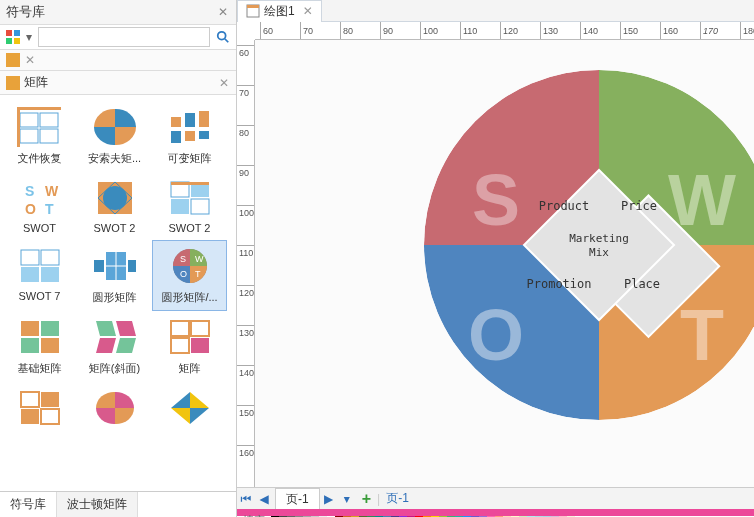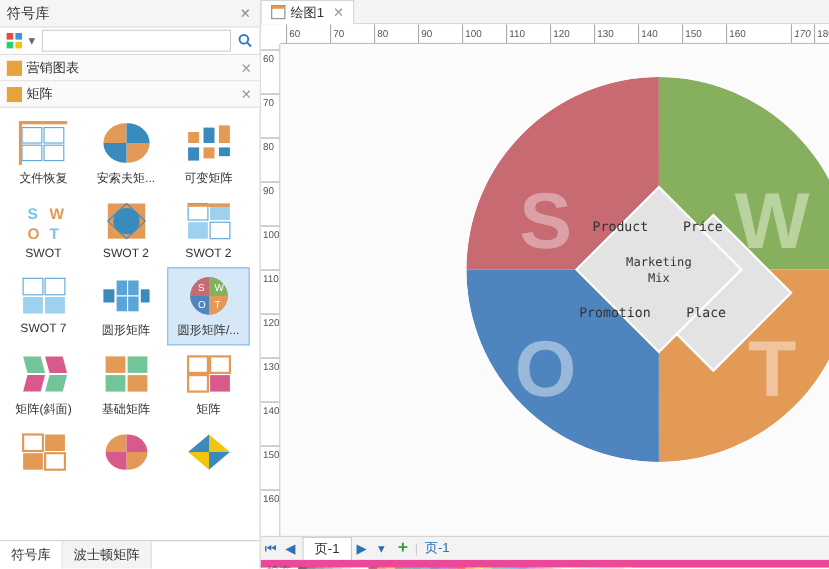--- a/index.html
+++ b/index.html
@@ -93,21 +93,20 @@
           </svg>
       </span>
     </div>
 
     <div class="cat-row">
       <span class="cat-icon">
         <svg viewBox="0 0 14 14">
             <rect width="14" height="14" fill="#e8a23a"></rect>
           </svg>
       </span>
-      <span class="cat-label">营销图表</span>
       <span class="cat-close">✕</span>
     </div>
     <div class="cat-row">
       <span class="cat-icon">
         <svg viewBox="0 0 14 14">
             <rect width="14" height="14" fill="#e8a23a"></rect>
           </svg>
       </span>
       <span class="cat-label">矩阵</span>
       <span class="cat-close">✕</span>
@@ -226,38 +225,38 @@
                 <text x="28" y="31" font-size="9" fill="#fff">T</text>
               </svg>
             </div>
             <div class="shape-label">圆形矩阵/...</div>
           </div>
         </div>
         <div class="shape-row">
           <div class="shape-cell">
             <div class="shape-thumb">
               <svg width="46" height="40">
+                <rect x="4" y="4" width="18" height="15" fill="#e39a56"></rect>
+                <rect x="24" y="4" width="18" height="15" fill="#74c49a"></rect>
+                <rect x="4" y="21" width="18" height="15" fill="#74c49a"></rect>
+                <rect x="24" y="21" width="18" height="15" fill="#e39a56"></rect>
+              </svg>
+            </div>
+            <div class="shape-label">基础矩阵</div>
+          </div>
+          <div class="shape-cell">
+            <div class="shape-thumb">
+              <svg width="46" height="40">
                 <polygon points="4,4 20,4 24,19 8,19" fill="#74c49a"></polygon>
                 <polygon points="24,4 40,4 44,19 28,19" fill="#d85a8c"></polygon>
                 <polygon points="8,21 24,21 20,36 4,36" fill="#d85a8c"></polygon>
                 <polygon points="28,21 44,21 40,36 24,36" fill="#74c49a"></polygon>
               </svg>
             </div>
             <div class="shape-label">矩阵(斜面)</div>
-          </div>
-          <div class="shape-cell">
-            <div class="shape-thumb">
-              <svg width="46" height="40">
-                <rect x="4" y="4" width="18" height="15" fill="#e39a56"></rect>
-                <rect x="24" y="4" width="18" height="15" fill="#74c49a"></rect>
-                <rect x="4" y="21" width="18" height="15" fill="#74c49a"></rect>
-                <rect x="24" y="21" width="18" height="15" fill="#e39a56"></rect>
-              </svg>
-            </div>
-            <div class="shape-label">基础矩阵</div>
           </div>
           <div class="shape-cell">
             <div class="shape-thumb">
               <svg width="46" height="40">
                 <rect x="4" y="4" width="18" height="15" fill="#fff" stroke="#e39a56" stroke-width="2"></rect>
                 <rect x="24" y="4" width="18" height="15" fill="#fff" stroke="#e39a56" stroke-width="2"></rect>
                 <rect x="4" y="21" width="18" height="15" fill="#fff" stroke="#e39a56" stroke-width="2"></rect>
                 <rect x="24" y="21" width="18" height="15" fill="#d85a8c"></rect>
               </svg>
             </div>
@@ -348,21 +347,21 @@
         </div>
         <div class="tick" style="left: 325px;">
           <span>140</span>
         </div>
         <div class="tick" style="left: 365px;">
           <span>150</span>
         </div>
         <div class="tick" style="left: 405px;">
           <span>160</span>
         </div>
-        <div class="tick" style="left: 464px; font-style: italic;">
+        <div class="tick" style="left: 445px; font-style: italic;">
           <span>170</span>
         </div>
         <div class="tick" style="left: 485px;">
           <span>180</span>
         </div>
       </div>
 
     <div class="canvas-wrap">
       <div class="ruler-v" id="ruler-v">
           <div class="tick" style="top: 5px;">

